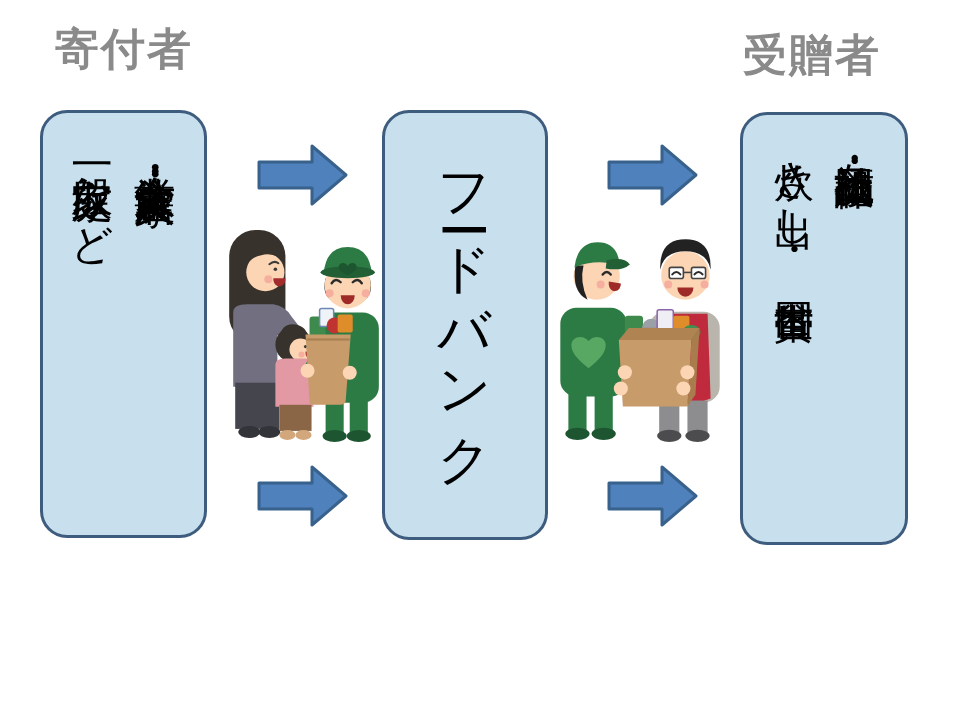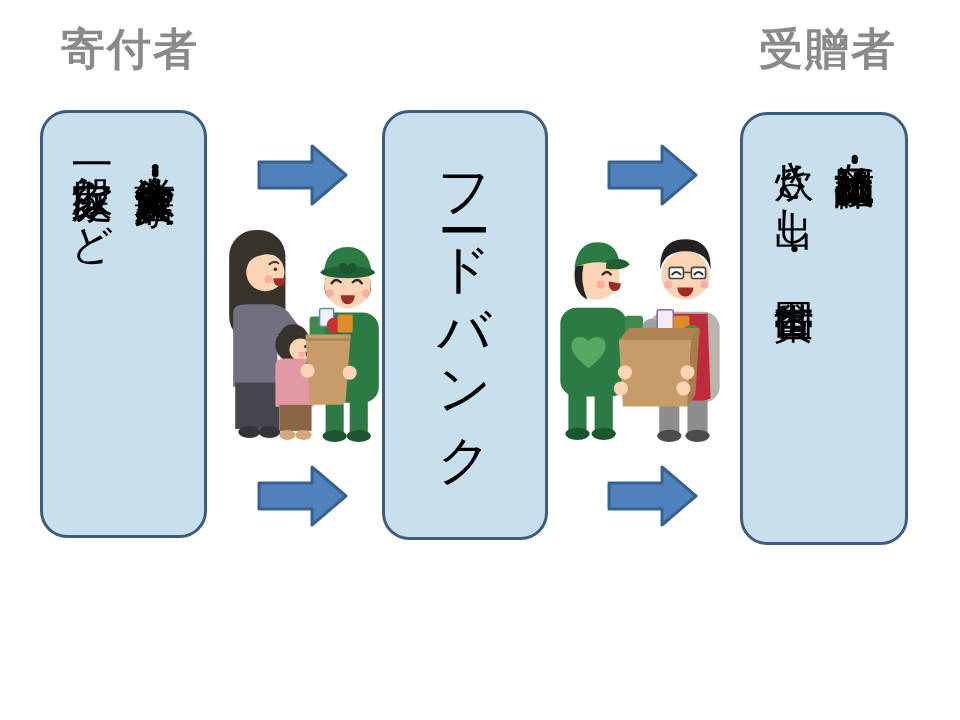--- a/index.html
+++ b/index.html
@@ -5,22 +5,22 @@
   html,body{margin:0;padding:0;}
   body{
     width:960px;height:720px;background:#ffffff;position:relative;overflow:hidden;
     font-family:"Liberation Sans",sans-serif;
   }
   .slide{position:absolute;inset:0;}
   .title{
     position:absolute;color:#8a8a8a;font-size:44px;font-weight:bold;
     letter-spacing:2px;white-space:nowrap;
   }
-  .title-donor{left:61px;top:20px;}
-  .title-recipient{left:743px;top:20px;margin-left:16px;}
+  .title-donor{left:55px;top:20px;}
+  .title-recipient{left:743px;top:26px;}
   .box{
     position:absolute;background:#c8e0ee;border:3px solid #3e5c7e;border-radius:27px;
     box-sizing:border-box;display:flex;justify-content:center;
   }
   .box-donor{left:40px;top:110px;width:167px;height:428px;}
   .box-foodbank{left:382px;top:110px;width:166px;height:430px;}
   .box-recipient{left:740px;top:112px;width:168px;height:433px;}
   .vtext{
     writing-mode:vertical-rl;text-orientation:mixed;color:#000;
   }

